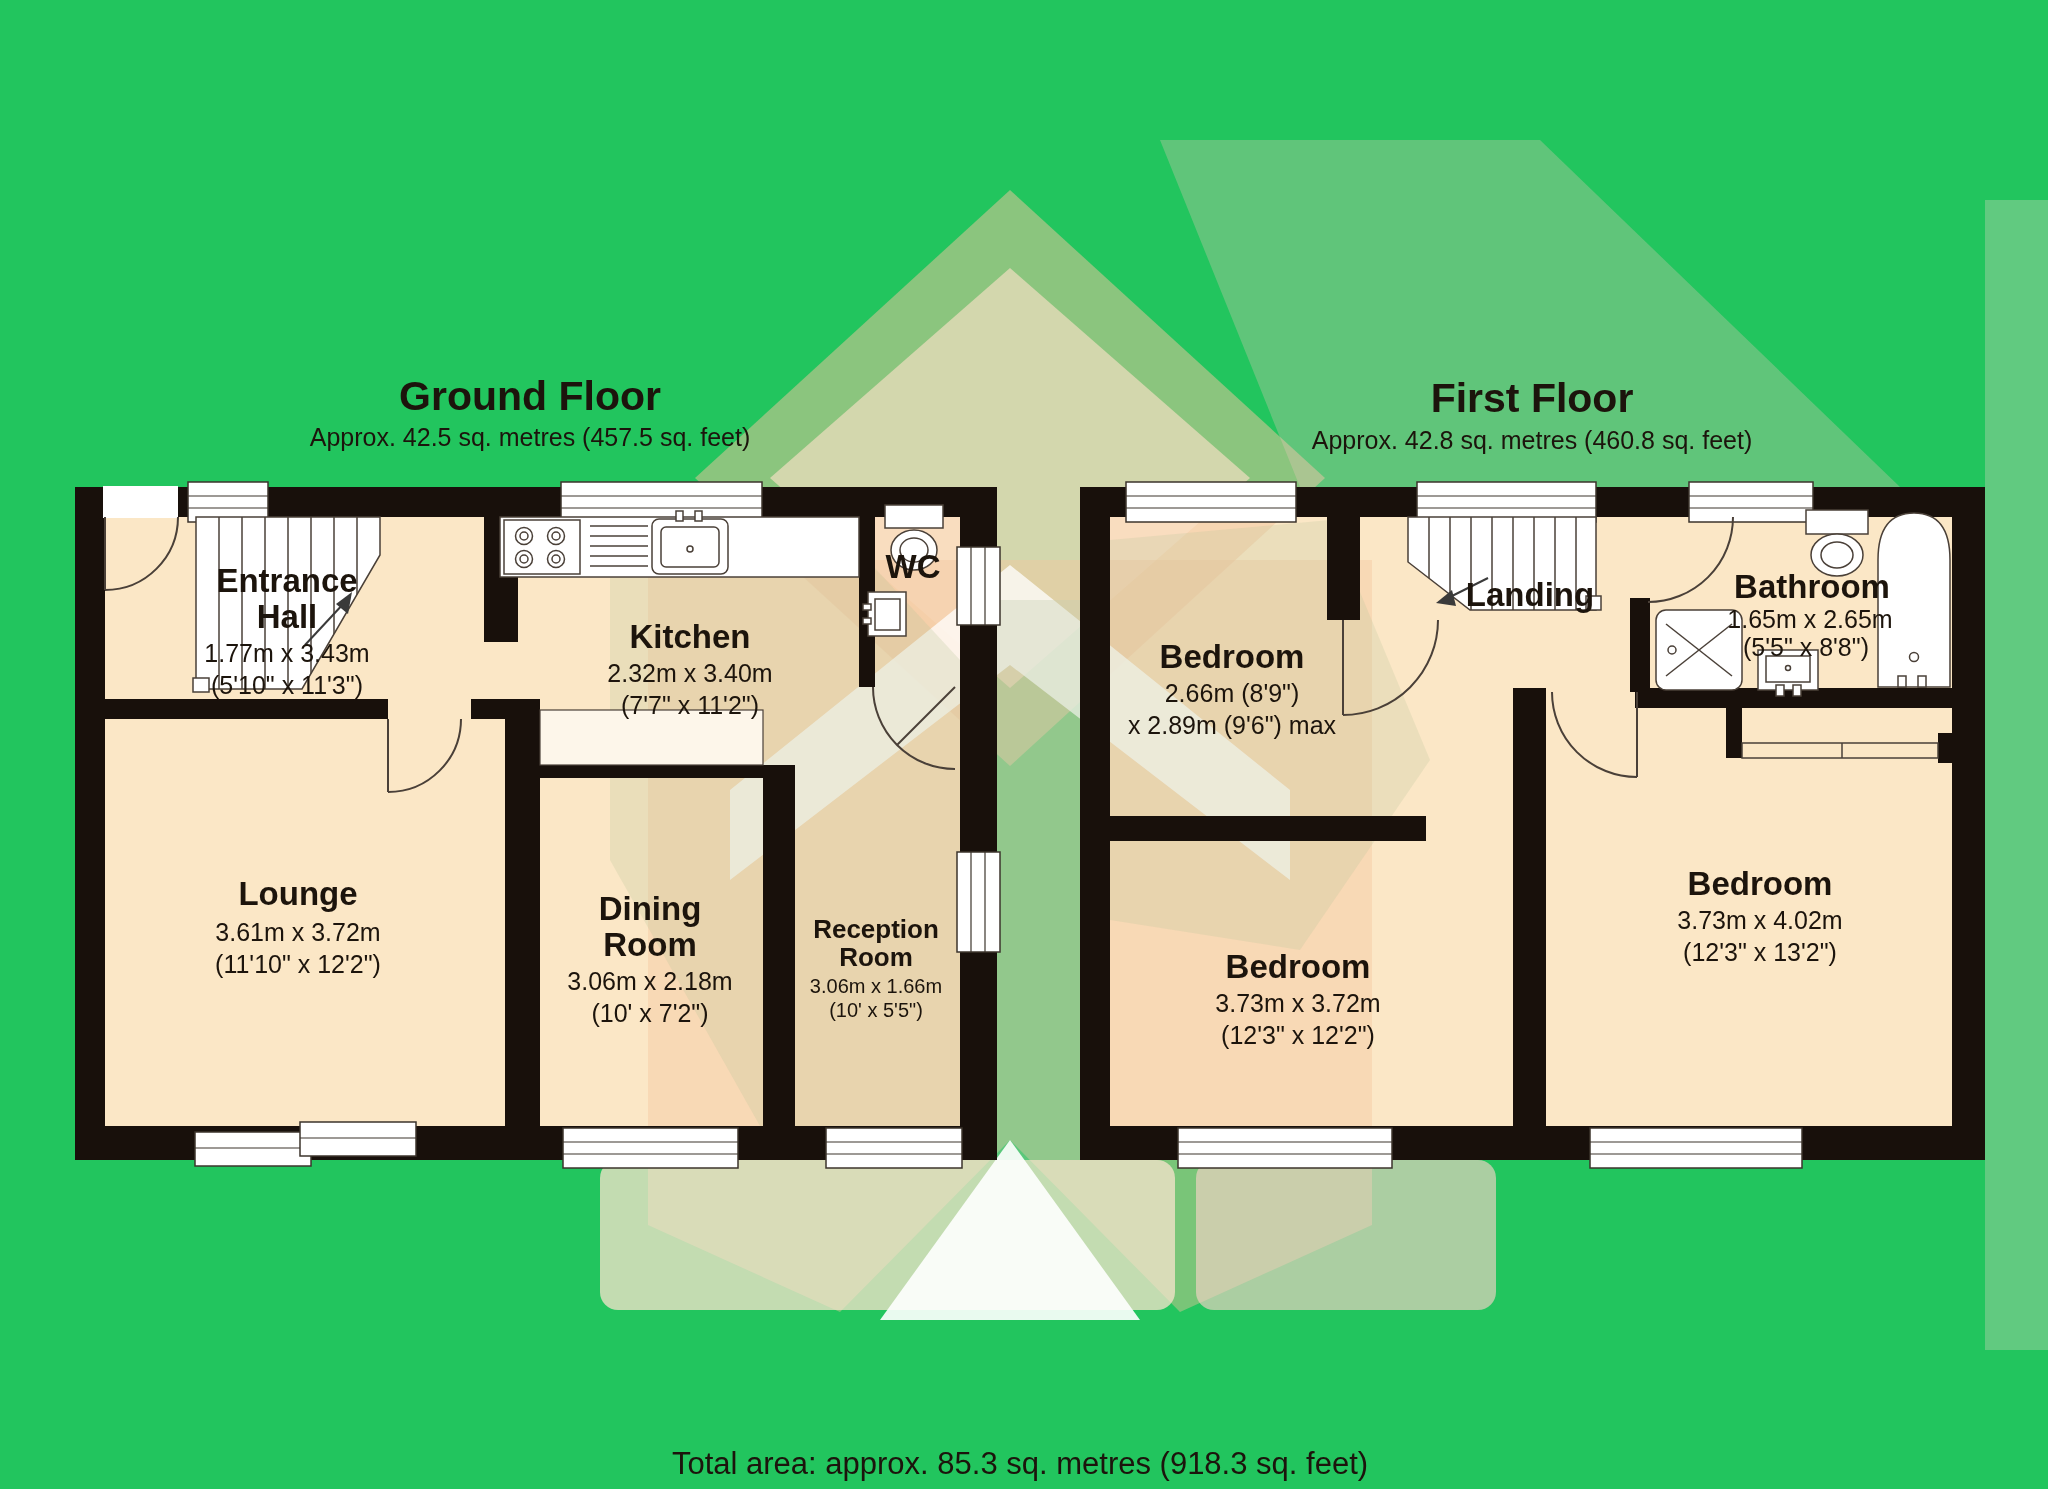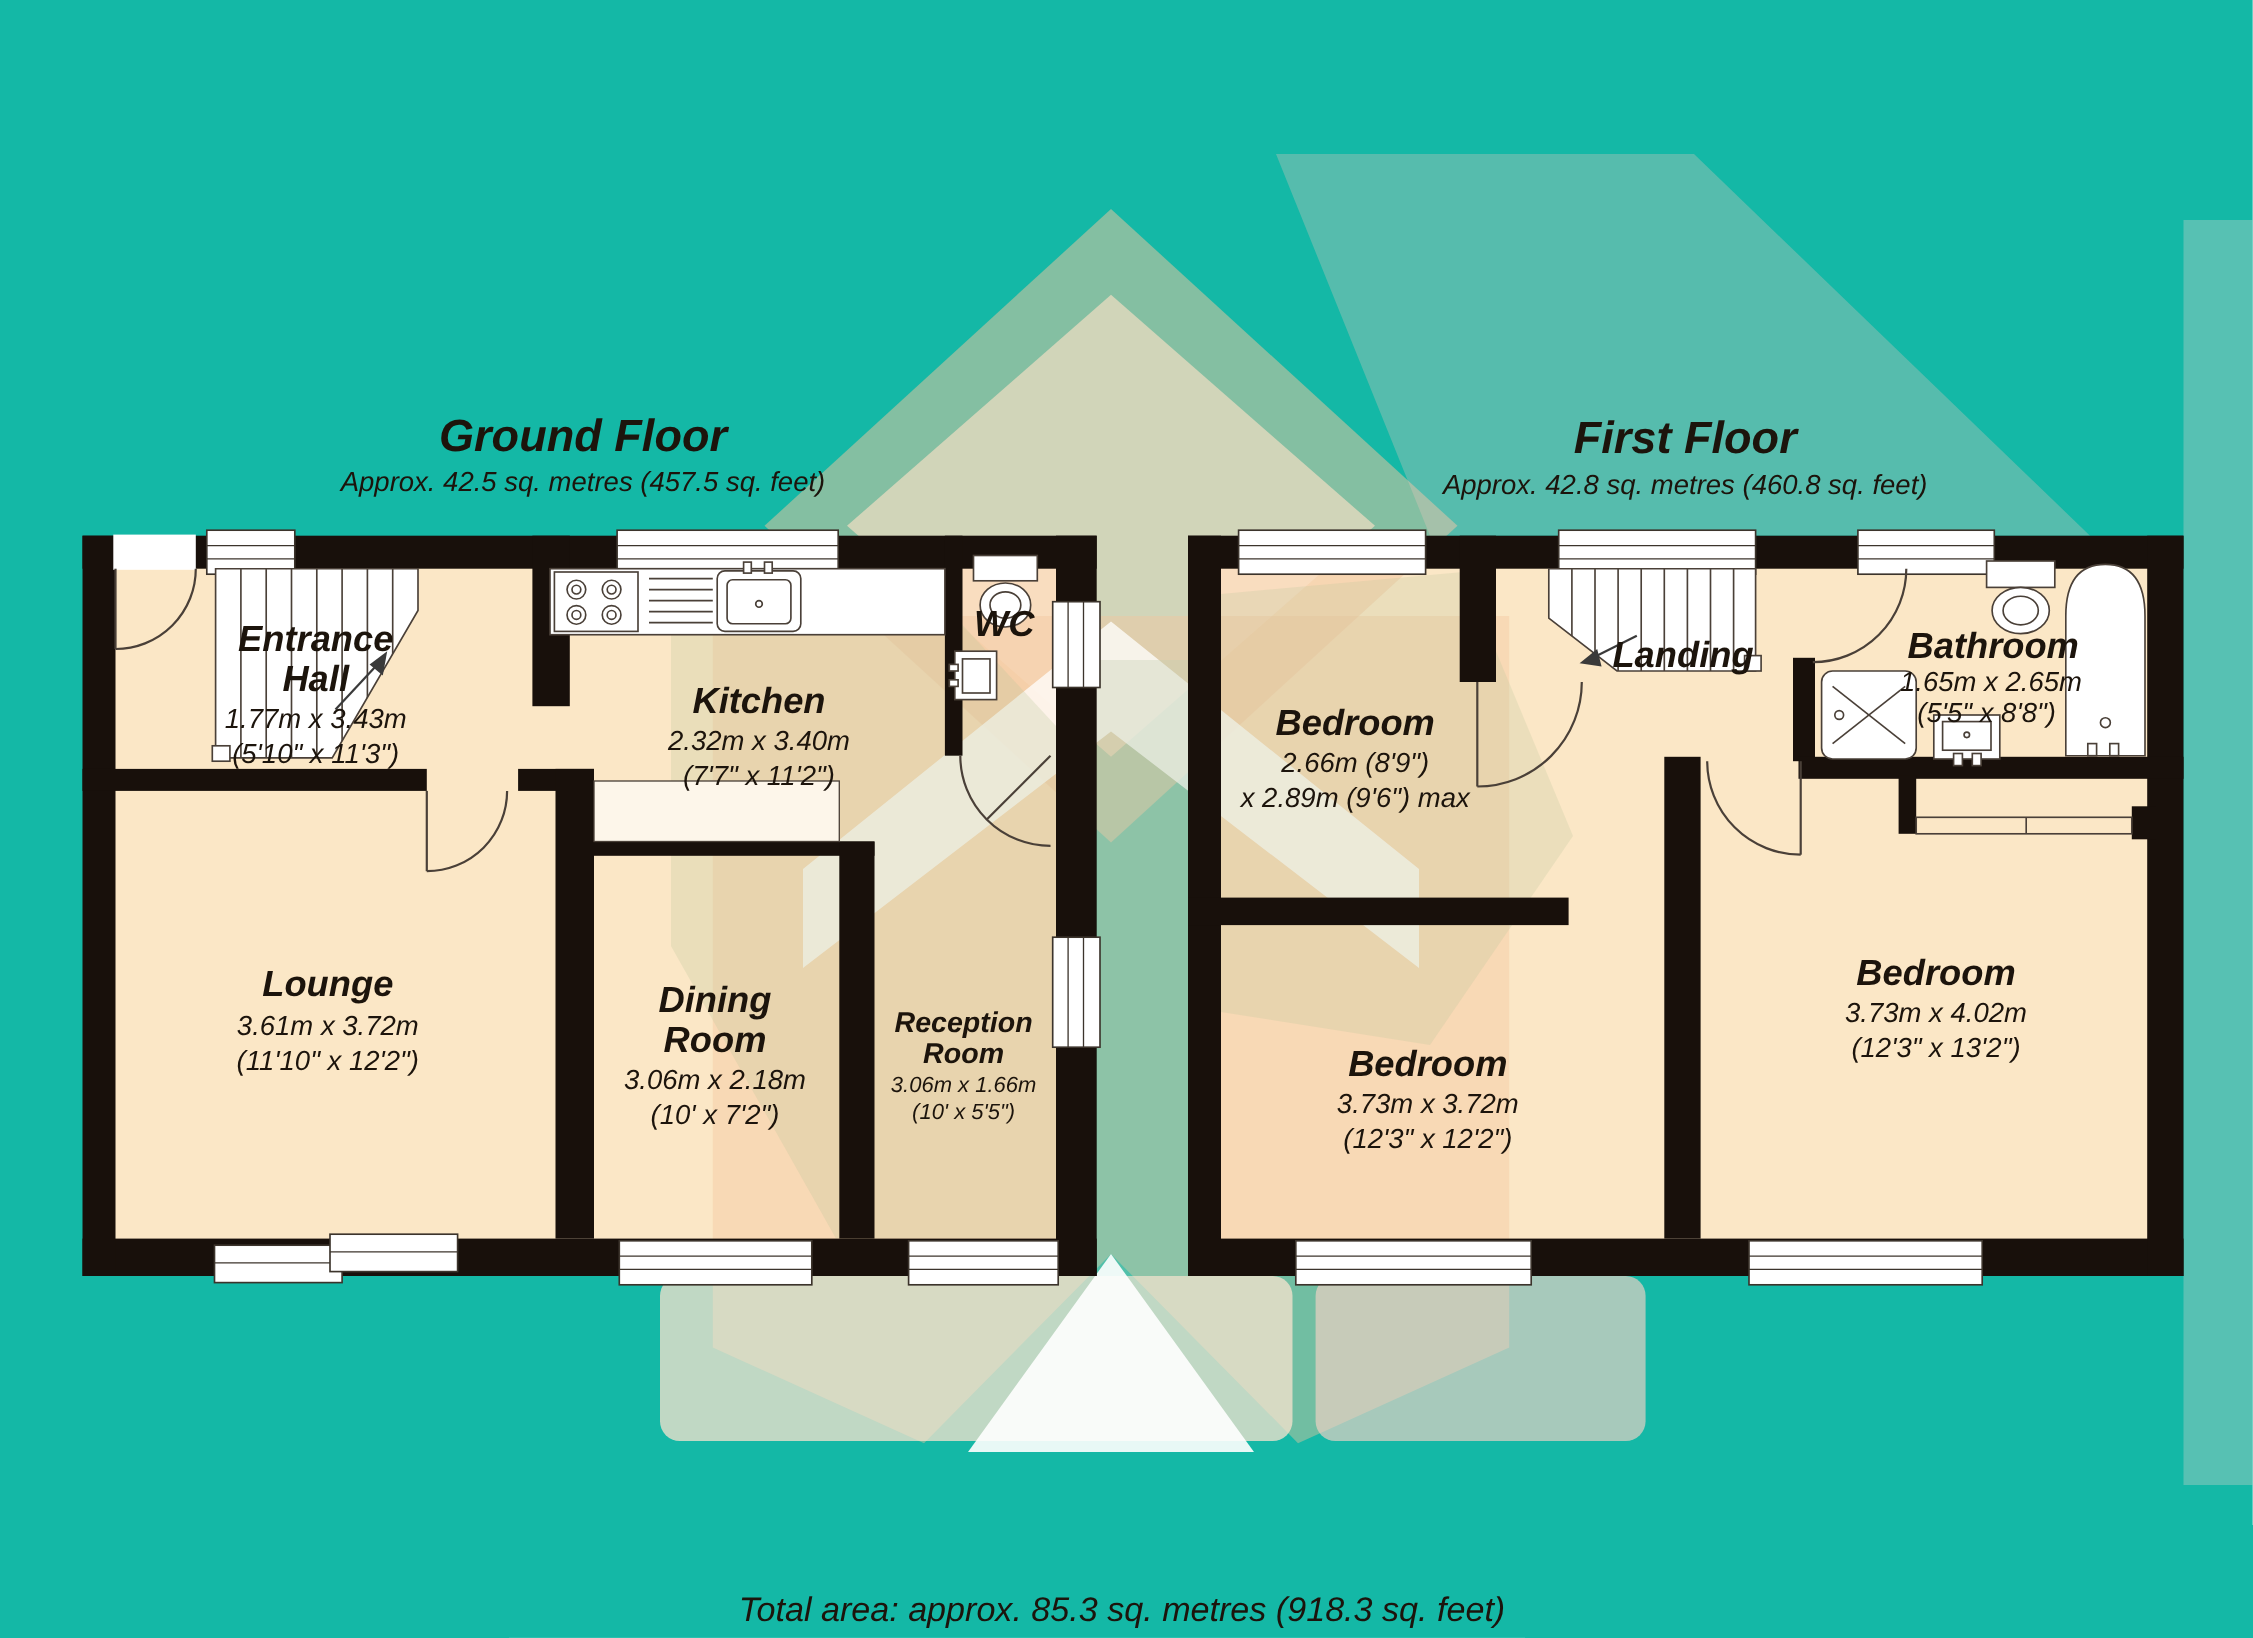--- a/index.html
+++ b/index.html
@@ -1,17 +1,17 @@
 <!DOCTYPE html>
 <html><head>
 <meta charset="utf-8">
 <style>
   html,body{margin:0;padding:0;background:#ffffff;}
-  .canvas{position:relative;width:2048px;height:1489px;background:#14b8a6;overflow:hidden;
-          font-family:"Liberation Sans", sans-serif;font-style:italic;}
+  .canvas{position:relative;width:2048px;height:1489px;background:#22c55e;overflow:hidden;
+          font-family:"Liberation Sans", sans-serif;}
   svg{position:absolute;left:0;top:0;}
   text{fill:#1c140c;}
   .t-title{font-size:41px;font-weight:bold;}
   .t-sub{font-size:25px;}
   .t-name{font-size:33px;font-weight:bold;}
   .t-dim{font-size:25px;}
   .t-name-sm{font-size:26px;font-weight:bold;}
   .t-dim-sm{font-size:20px;}
   .t-footer{font-size:31px;}
   .wall{fill:#18100b;}

